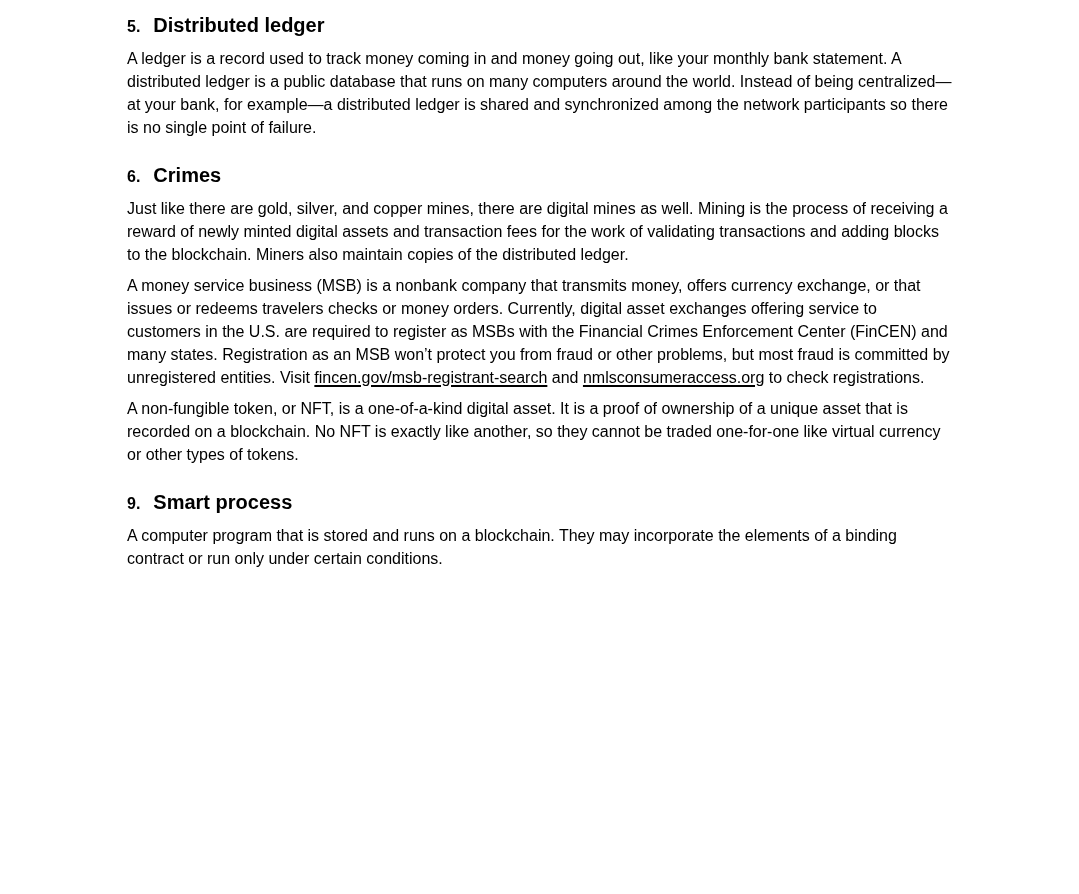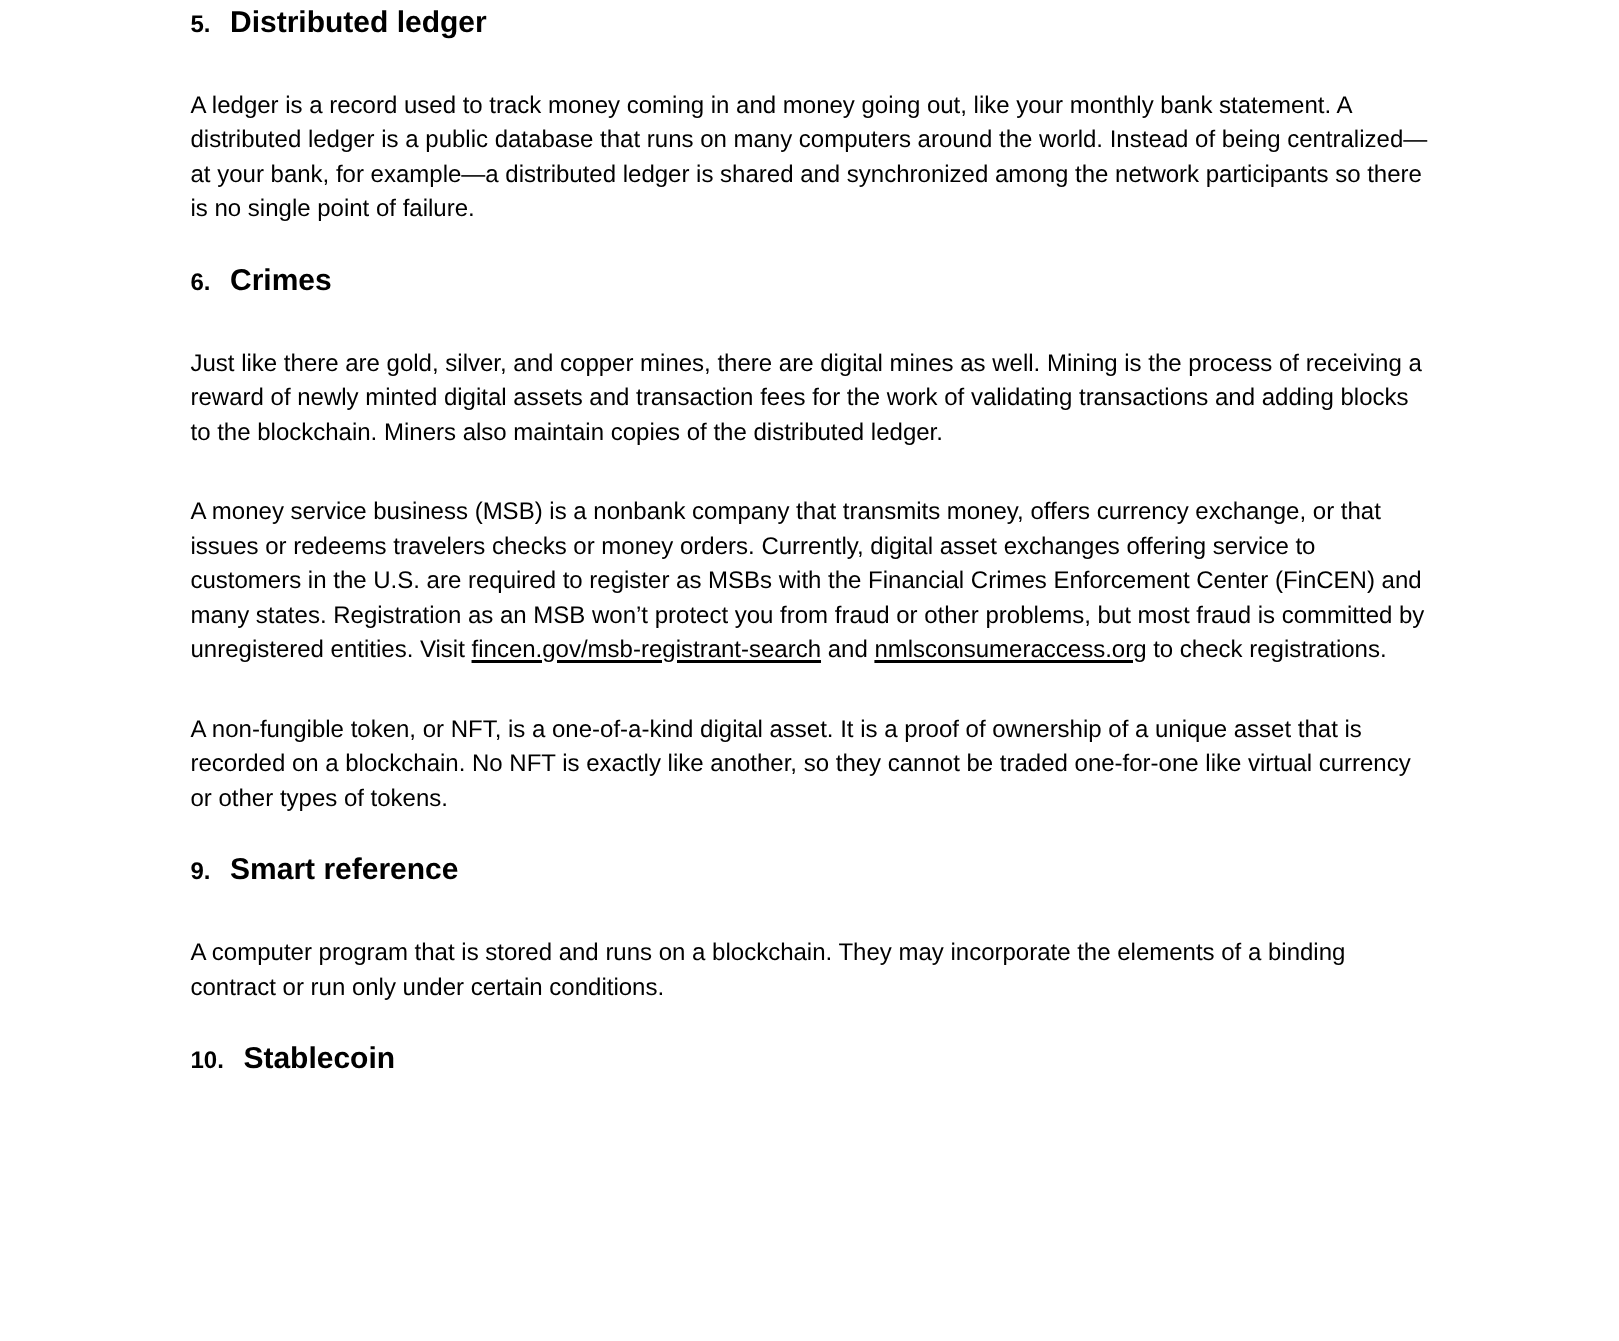--- a/index.html
+++ b/index.html
@@ -12,39 +12,39 @@
     height: 894px;
     overflow: hidden;
     font-family: "Liberation Sans", "DejaVu Sans", sans-serif;
     color: #000000;
   }
   .doc {
     position: absolute;
     top: 0;
     left: 127px;
     width: 825px;
-    padding-top: 3px;
+    padding-top: 13px;
   }
   .glossary-section h2 {
     margin: 24px 0 0 0;
     font-size: 20px;
     line-height: 24px;
     font-weight: bold;
     color: #000000;
   }
   .glossary-section:first-child h2 {
     margin-top: 0;
   }
   .glossary-section h2 .num {
     font-size: 16px;
     margin-right: 13px;
     font-weight: bold;
   }
   .glossary-section p {
-    margin: 30px 0 0 0;
+    margin: 8px 0 0 0;
     font-size: 16px;
     line-height: 23px;
     color: #000000;
   }
   a.term-link {
     color: #000000;
     font-weight: normal;
     text-decoration: underline;
     text-decoration-thickness: 2px;
     text-underline-offset: 2px;
@@ -63,19 +63,18 @@
       <h2><span class="num">6.</span><span class="title">Crimes</span></h2>
       <p><span>Just like there are gold, silver, and copper mines, there are digital mines as well. Mining is the process of receiving a reward of newly minted digital assets and transaction fees for the work of validating transactions and adding blocks to the blockchain. Miners also maintain copies of the distributed ledger.</span></p>
     </section>
     <section class="glossary-section">
       <p><span>A money service business (MSB) is a nonbank company that transmits money, offers currency exchange, or that issues or redeems travelers checks or money orders. Currently, digital asset exchanges offering service to customers in the U.S. are required to register as MSBs with the Financial Crimes Enforcement Center (FinCEN) and many states. Registration as an MSB won’t protect you from fraud or other problems, but most fraud is committed by unregistered entities. Visit </span><a class="term-link">fincen.gov/msb-registrant-search</a><span> and </span><a class="term-link">nmlsconsumeraccess.org</a><span> to check registrations.</span></p>
     </section>
     <section class="glossary-section">
       <p><span>A non-fungible token, or NFT, is a one-of-a-kind digital asset. It is a proof of ownership of a unique asset that is recorded on a blockchain. No NFT is exactly like another, so they cannot be traded one-for-one like virtual currency or other types of tokens.</span></p>
     </section>
     <section class="glossary-section">
-      <h2><span class="num">9.</span><span class="title">Smart reference</span></h2>
+      <h2><span class="num">9.</span><span class="title">Smart process</span></h2>
       <p><span>A computer program that is stored and runs on a blockchain. They may incorporate the elements of a binding contract or run only under certain conditions.</span></p>
     </section>
     <section class="glossary-section">
-      <h2><span class="num">10.</span><span class="title">Stablecoin</span></h2>
     </section>
   </main>
 
 </body></html>

